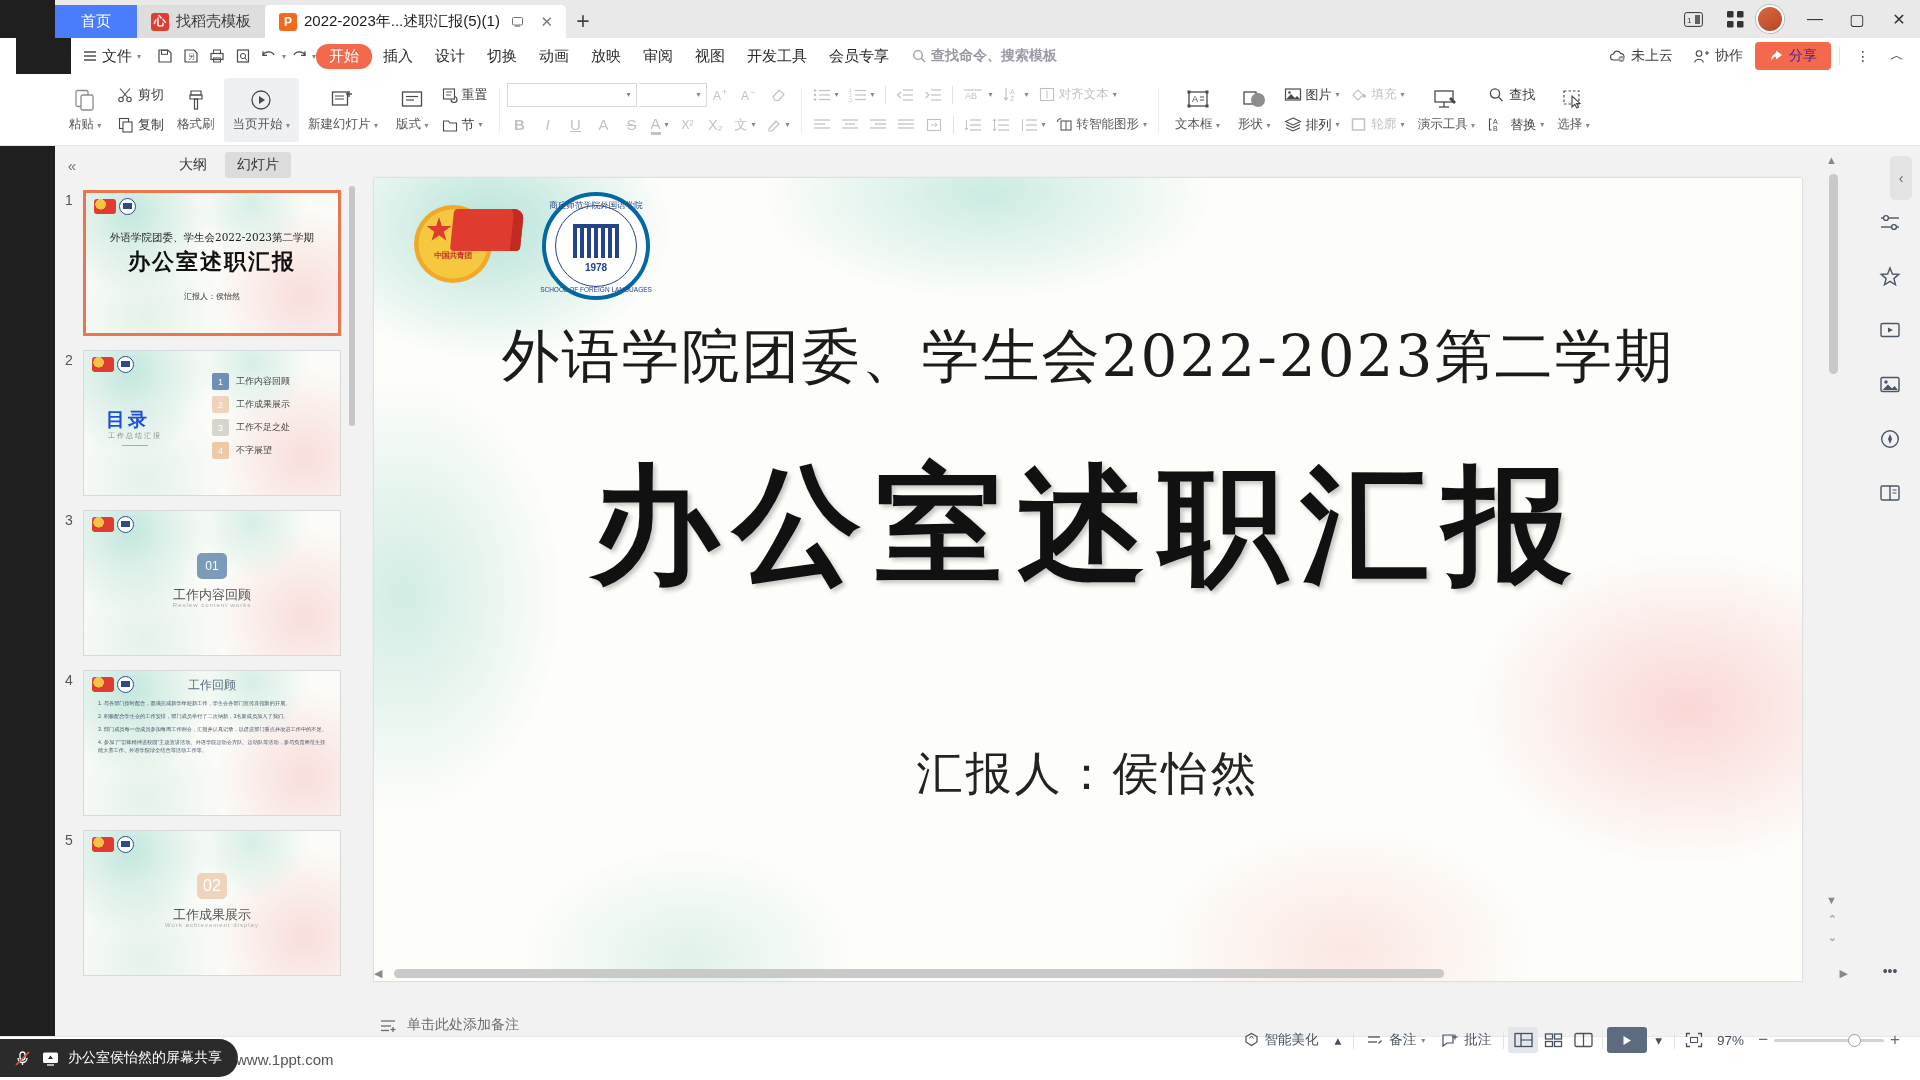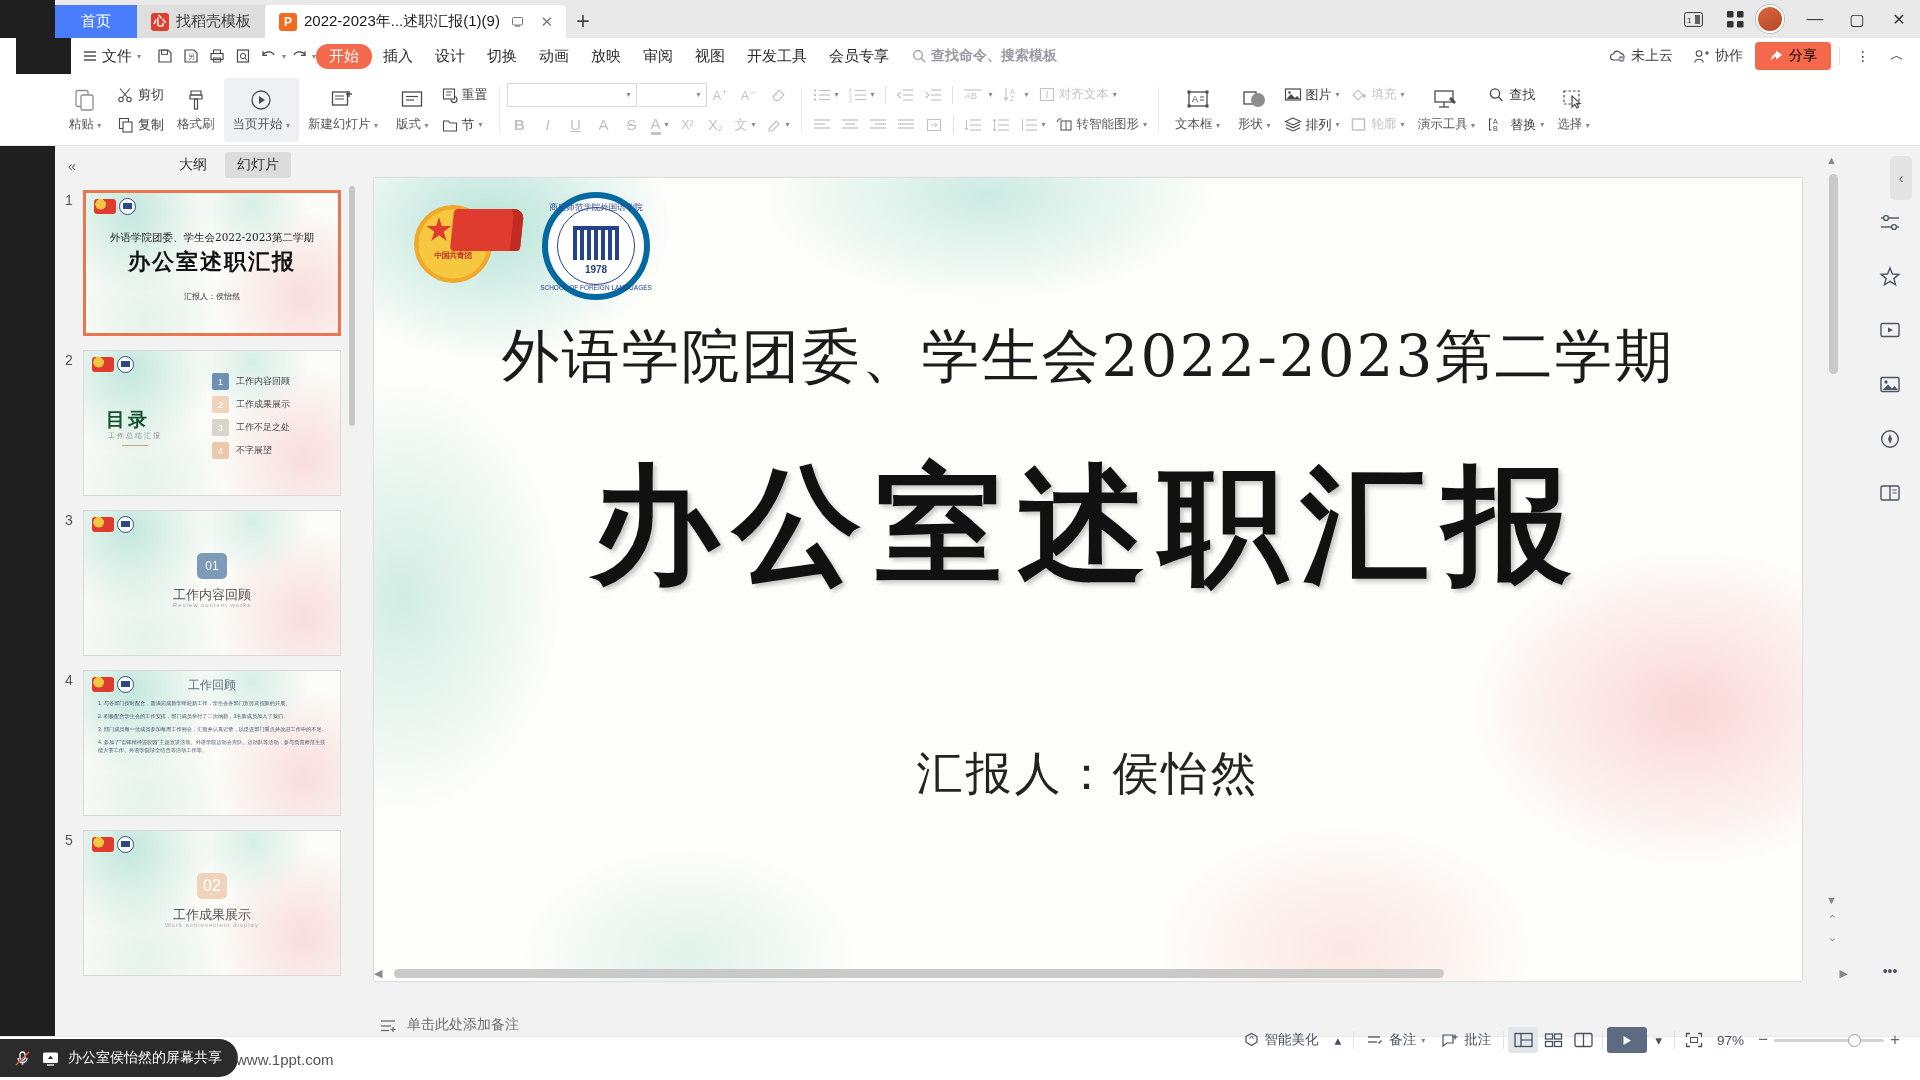--- a/index.html
+++ b/index.html
@@ -31,21 +31,21 @@
   .menubar { position:absolute; left:16px; top:38px; width:1568px; height:36px; background:#fff; display:flex; align-items:center; }
   .menu-left-cap{ width:55px;height:36px;background:#1f1f1f;}
   .mi { font-size:15px; color:#2b2b2b; padding:3px 11px; cursor:pointer; white-space:nowrap; border-radius:3px;}
   .mi.hamb { font-size:15px; padding-left:12px; display:flex; gap:5px; align-items:center;}
   .mi.tabsel { background:#f4694b; color:#fff; border-radius:12px; padding:3px 13px; }
   .qicon { width:26px; height:24px; display:flex; align-items:center; justify-content:center; color:#4a4a4a; cursor:pointer;}
   .qsep { width:1px; height:18px; background:#e2e2e2; margin:0 4px; }
   .searchbox { display:flex; align-items:center; gap:5px; color:#9a9aa5; font-size:14px; margin-left:12px; cursor:pointer;font-weight:bold;}
   .menu-right { position:absolute; right:8px; top:38px; height:36px; display:flex; align-items:center; gap:4px;}
   .mr-item { display:flex; align-items:center; gap:5px; font-size:14px; color:#3c3c3c; padding:4px 8px; cursor:pointer;}
-  .sharebtn { background:#f4694b; color:#000000; border-radius:4px; padding:5px 14px; display:flex; align-items:center; gap:5px; font-size:14px; cursor:pointer;}
+  .sharebtn { background:#f4694b; color:#4c1d95; border-radius:4px; padding:5px 14px; display:flex; align-items:center; gap:5px; font-size:14px; cursor:pointer;}
 
   
   .ribbon { position:absolute; left:0; top:74px; width:1920px; height:72px; background:#fff; border-bottom:1px solid #e6e6e6; display:flex; align-items:center; padding-left:56px;}
   .rsep { width:1px; height:46px; background:#ececec; margin:0 7px;}
   .bigbtn { width:58px; height:64px; display:flex; flex-direction:column; align-items:center; justify-content:center; gap:3px; font-size:12.5px; color:#555; cursor:pointer; border-radius:3px;}
   .bigbtn.wide { width:auto; padding:0 9px;}
   .bigbtn.sel { background:#eef0f4; }
   .bigbtn .bi { height:26px; display:flex; align-items:center; }
   .bigbtn .bl { white-space:nowrap; }
   .stack { display:flex; flex-direction:column; justify-content:center; height:64px; gap:2px;}
@@ -93,21 +93,21 @@
       radial-gradient(ellipse 300px 220px at 92% 66%, rgba(247,184,184,.55) 0%, rgba(247,184,184,0) 72%),
       radial-gradient(ellipse 260px 170px at 68% 96%, rgba(248,198,192,.40) 0%, rgba(248,198,192,0) 72%),
       radial-gradient(ellipse 230px 150px at 22% 97%, rgba(178,224,205,.38) 0%, rgba(178,224,205,0) 72%),
       #fdfdfa; }
   .slogo-flag { position:absolute; left:40px; top:25px; width:112px; height:80px;}
   .flag-circ { position:absolute; left:0; bottom:0; width:78px; height:78px; border-radius:50%;
      background:radial-gradient(circle at 50% 50%, #f6c83f 0 62%, #f0a92a 63% 100%); }
   .flag-circ::after{ content:"中国共青团"; position:absolute; left:50%; top:58%; transform:translateX(-50%); font-size:8px; color:#c0392b; letter-spacing:-.5px; white-space:nowrap; font-weight:bold;}
   .flag-star { position:absolute; left:12px; top:14px; width:26px; height:26px; background:#e03b2f; clip-path:polygon(50% 0%,61% 35%,98% 35%,68% 57%,79% 91%,50% 70%,21% 91%,32% 57%,2% 35%,39% 35%); }
   .flag-book { position:absolute; left:38px; top:6px; width:70px; height:42px; background:#e03b2f; border-radius:4px 10px 4px 4px; transform:skewX(-6deg); box-shadow:inset -22px 0 0 -12px #c22b22;}
-  .sseal { position:absolute; left:168px; top:14px; width:108px; height:108px; border-radius:50%; background:#fff; border:6px solid #0369a1; }
+  .sseal { position:absolute; left:168px; top:14px; width:108px; height:108px; border-radius:50%; background:#fff; border:4px solid #0369a1; }
   .sseal .inner { position:absolute; inset:9px; border-radius:50%; border:1.5px solid #24438c;}
   .sseal .bld { position:absolute; left:50%; top:28px; transform:translateX(-50%); width:46px; height:34px; background:#24438c; }
   .sseal .bld::after{ content:""; position:absolute; left:4px; top:4px; right:4px; bottom:0; background:repeating-linear-gradient(90deg,#fff 0 3px,#24438c 3px 7px);}
   .sseal .yr { position:absolute; left:50%; top:66px; transform:translateX(-50%); font-size:10px; color:#24438c; font-weight:bold;}
   .sseal .top-t{ position:absolute; left:50%; top:4px; transform:translateX(-50%); font-size:8.5px; color:#24438c; white-space:nowrap;}
   .sseal .bot-t{ position:absolute; left:50%; bottom:3px; transform:translateX(-50%); font-size:6.5px; color:#24438c; white-space:nowrap;}
   .s-sub { position:absolute; left:0; right:0; top:140px; text-align:center; font-family:"DejaVu Serif","Liberation Serif",serif; font-size:58px; color:#1b1b1b; letter-spacing:2px;}
   .s-title { position:absolute; left:0; right:0; top:262px; text-align:center; font-family:"DejaVu Serif","Liberation Serif",serif; font-size:128px; font-weight:bold; color:#111; letter-spacing:14px; text-shadow:3px 3px 4px rgba(0,0,0,.22);}
   .s-pres { position:absolute; left:0; right:0; top:565px; text-align:center; font-family:"DejaVu Serif","Liberation Serif",serif; font-size:46px; color:#232323; letter-spacing:3px;}
   .vscroll-thumb{ position:absolute; right:22px; top:28px; width:9px; height:200px; background:#c9c9c9; border-radius:5px;}
@@ -146,21 +146,21 @@
     <div class="leftcap"></div>
     <div class="tab home">
       <span class="tlabel">首页</span>
     </div>
     <div class="tab inactive">
       <span class="tabico red">心</span>
       <span class="tlabel">找稻壳模板</span>
     </div>
     <div class="tab active">
       <span class="tabico orange">P</span>
-      <span class="tlabel">2022-2023年...述职汇报(1)(9)</span>
+      <span class="tlabel">2022-2023年...述职汇报(5)(1)</span>
       <span class="tabbtn">
         <svg width="13" height="13" viewBox="0 0 13 13">
             <rect x="1.5" y="2.5" width="10" height="7.5" rx="1" fill="none" stroke="#777"></rect>
             <rect x="4" y="10.5" width="5" height="1.2" fill="#777"></rect>
           </svg>
       </span>
       <span class="tabbtn">✕</span>
     </div>
     <div class="plusbtn">+</div>
 
@@ -778,21 +778,21 @@
       <div class="trow">
         <span class="tnum">2</span>
         <div class="thumb">
           <div class="tbg"></div>
           <div class="tlogos">
             <span class="tflag"></span>
             <span class="tseal">
                 <i></i>
               </span>
           </div>
-          <div style="position:absolute;left:22px;top:56px;font-size:19px;font-weight:bold;color:#14532d;letter-spacing:3px;">目录</div>
+          <div style="position:absolute;left:22px;top:56px;font-size:19px;font-weight:bold;color:#1d4ed8;letter-spacing:3px;">目录</div>
           <div style="position:absolute;left:24px;top:80px;font-size:7px;color:#8a8a8a;letter-spacing:2px;">工作总结汇报</div>
           <div style="position:absolute;left:38px;top:94px;width:26px;height:1px;background:#d3a07e;"></div>
           <div style="position:absolute;left:128px;top:22px;display:flex;flex-direction:column;gap:6px;">
             <div style="display:flex;gap:7px;align-items:center;">
                 <span style="width:17px;height:17px;background:#6e90b4;color:#fff;font-size:9px;display:flex;align-items:center;justify-content:center;border-radius:2px;">1</span>
                 <span style="font-size:9px;color:#444;">工作内容回顾</span>
               </div>
             <div style="display:flex;gap:7px;align-items:center;">
                 <span style="width:17px;height:17px;background:#f0d3bb;color:#fff;font-size:9px;display:flex;align-items:center;justify-content:center;border-radius:2px;">2</span>
                 <span style="font-size:9px;color:#444;">工作成果展示</span>

